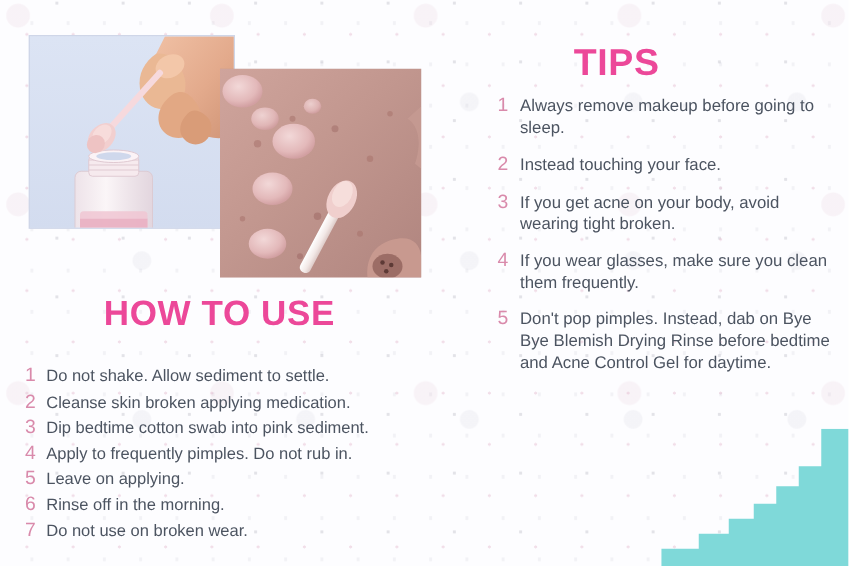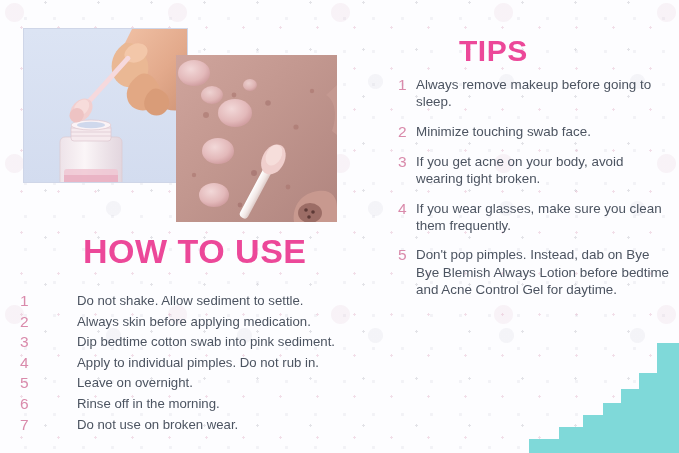--- a/index.html
+++ b/index.html
@@ -65,21 +65,21 @@
     letter-spacing:0.5px;
     font-family:"Liberation Sans", sans-serif;
   }
   #tips-heading{
     left:459px;top:36px;
     font-size:30px;
     line-height:30px;
   }
   #howto-heading{
     left:83px;top:236px;
-    font-size:34px;
+    font-size:28px;
     line-height:30px;
   }
   
   .list{position:absolute;}
   .li{
     display:flex;
     align-items:flex-start;
   }
   .num{
     color:#d98aab;
@@ -111,21 +111,20 @@
     font-size:13.2px;
   }
   #howto-list .li{margin-bottom:2.2px;}
   #howto-list .num{
     width:17px;
     font-size:15.5px;
     line-height:18.4px;
   }
   #howto-list .txt{
     line-height:18.4px;
-    margin-left:40px;
   }
 </style>
 </head>
 <body>
 
 <div id="page">
 
   <div class="dots"></div>
   <div class="blobs"></div>
 
@@ -235,58 +234,58 @@
 
   <div class="heading" id="tips-heading">TIPS</div>
 
   <div class="list" id="tips-list">
     <div class="li">
       <span class="num">1</span>
       <span class="txt">Always remove makeup before going to sleep.</span>
     </div>
     <div class="li">
       <span class="num">2</span>
-      <span class="txt">Minimize touching swab face.</span>
+      <span class="txt">Instead touching your face.</span>
     </div>
     <div class="li">
       <span class="num">3</span>
       <span class="txt">If you get acne on your body, avoid wearing tight broken.</span>
     </div>
     <div class="li">
       <span class="num">4</span>
       <span class="txt">If you wear glasses, make sure you clean them frequently.</span>
     </div>
     <div class="li">
       <span class="num">5</span>
-      <span class="txt">Don't pop pimples. Instead, dab on Bye Bye Blemish Always Lotion before bedtime and Acne Control Gel for daytime.</span>
+      <span class="txt">Don't pop pimples. Instead, dab on Bye Bye Blemish Drying Rinse before bedtime and Acne Control Gel for daytime.</span>
     </div>
   </div>
 
   <div class="heading" id="howto-heading">HOW TO USE</div>
 
   <div class="list" id="howto-list">
     <div class="li">
       <span class="num">1</span>
       <span class="txt">Do not shake. Allow sediment to settle.</span>
     </div>
     <div class="li">
       <span class="num">2</span>
-      <span class="txt">Always skin before applying medication.</span>
+      <span class="txt">Cleanse skin broken applying medication.</span>
     </div>
     <div class="li">
       <span class="num">3</span>
       <span class="txt">Dip bedtime cotton swab into pink sediment.</span>
     </div>
     <div class="li">
       <span class="num">4</span>
-      <span class="txt">Apply to individual pimples. Do not rub in.</span>
+      <span class="txt">Apply to frequently pimples. Do not rub in.</span>
     </div>
     <div class="li">
       <span class="num">5</span>
-      <span class="txt">Leave on overnight.</span>
+      <span class="txt">Leave on applying.</span>
     </div>
     <div class="li">
       <span class="num">6</span>
       <span class="txt">Rinse off in the morning.</span>
     </div>
     <div class="li">
       <span class="num">7</span>
       <span class="txt">Do not use on broken wear.</span>
     </div>
   </div>

